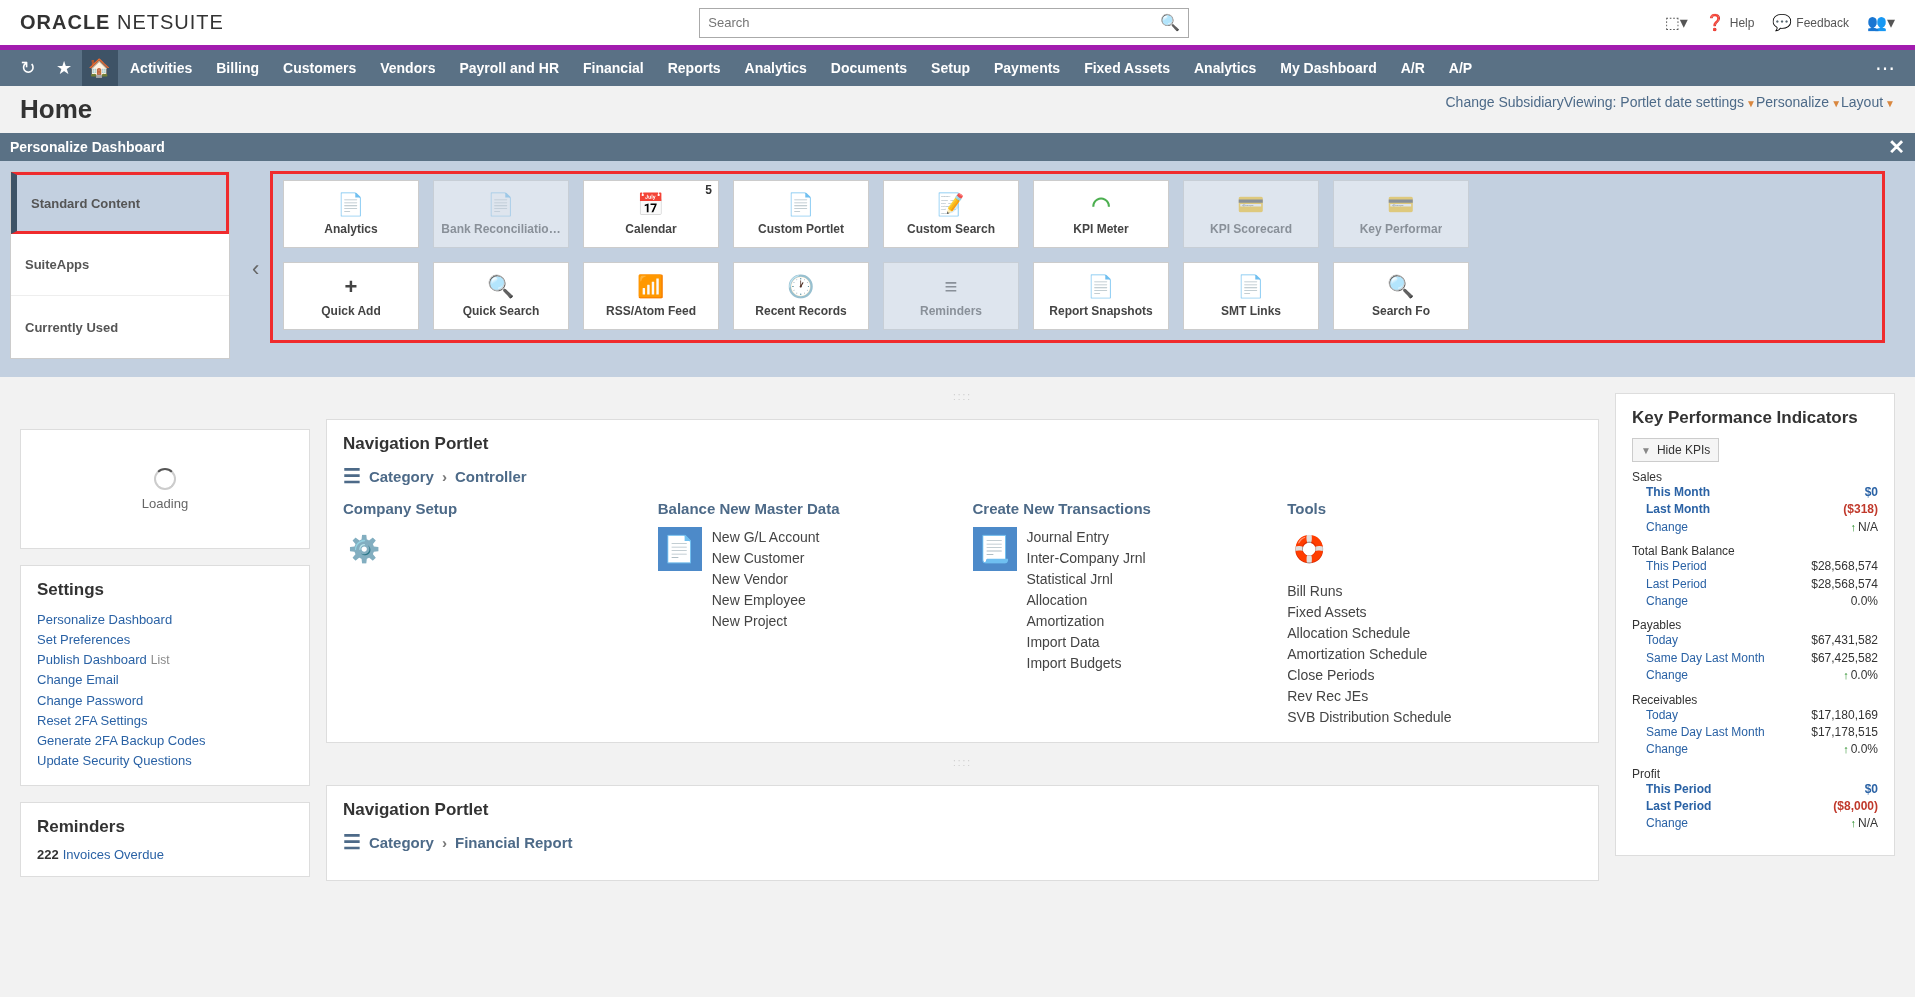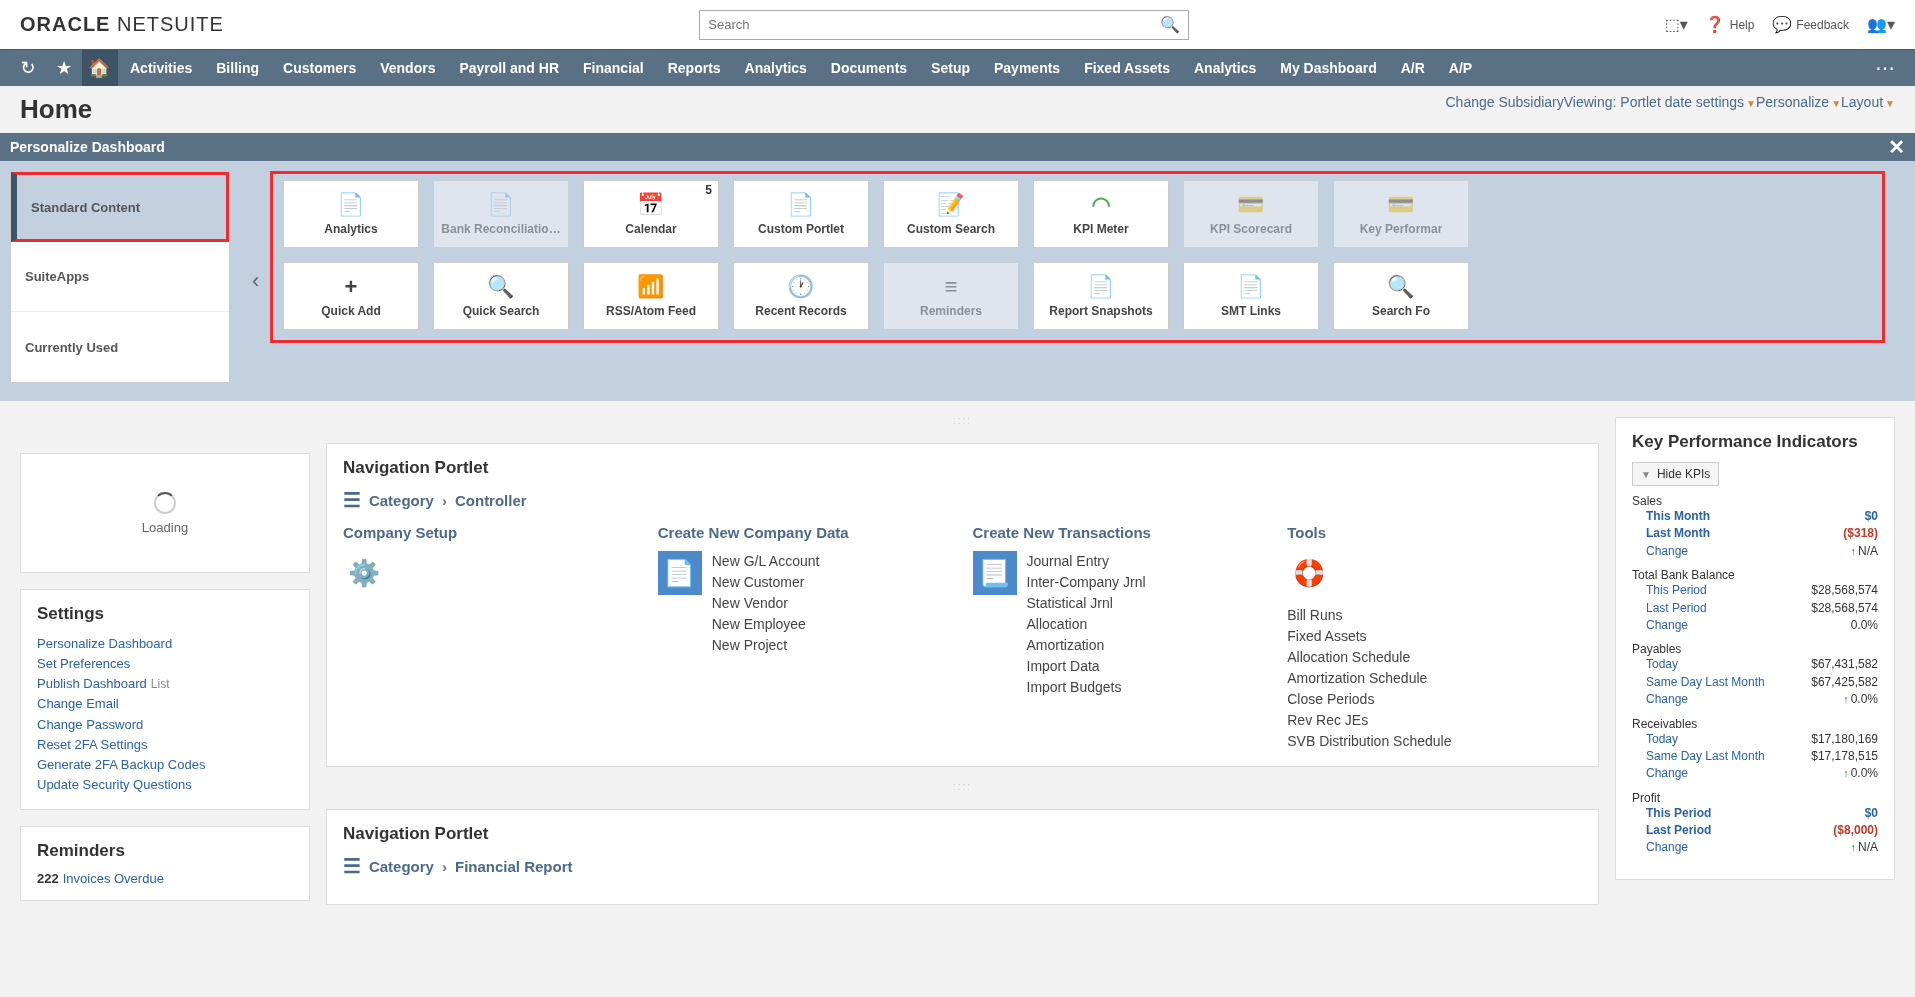--- a/index.html
+++ b/index.html
@@ -1,17 +1,17 @@
 <!DOCTYPE html>
 <html><head>
 <meta charset="utf-8">
 <style>
 * { box-sizing: border-box; margin: 0; padding: 0; font-family: Arial, Helvetica, sans-serif; }
 body { background: #f2f2f2; font-size: 13px; color: #333; }
-.topbar { background: #fff; height: 50px; display: flex; align-items: center; padding: 12px 20px; border-bottom: 1px solid #a21caf; }
+.topbar { background: #fff; height: 50px; display: flex; align-items: center; padding: 12px 20px; border-bottom: 5px solid #a21caf; }
 .logo { font-family: Arial; font-size: 20px; letter-spacing: 1px; color: #333; font-weight: 300; }
 .logo b { font-weight: 700; }
 .search-wrap { flex: 1; display: flex; justify-content: center; }
 .search-box { width: 490px; height: 30px; border: 1px solid #aaa; background: #fff; display: flex; align-items: center; padding: 0 8px; }
 .search-box input { border: none; outline: none; flex: 1; font-size: 13px; }
 .search-box .si { color: #888; font-size: 16px; }
 .top-right { display: flex; align-items: center; gap: 18px; color: #555; font-size: 12px; }
 .top-right .ic { font-size: 16px; color: #555; }
 .tri { display: flex; align-items: center; gap: 4px; }
 
@@ -25,21 +25,21 @@
 .subheader h1 { font-size: 26px; font-weight: 700; color: #333; }
 .subheader .right { margin-left: auto; display: flex; font-size: 14px; color: #4d6a88; }
 .subheader .right span { cursor: pointer; }
 .caret { color: #d9873f; font-size: 10px; margin-left: 2px; }
 
 .personalize-bar { background: #5a7185; color: #fff; height: 28px; display: flex; align-items: center; padding: 0 10px; font-weight: 700; font-size: 14px; }
 .personalize-bar .close { margin-left: auto; font-size: 20px; cursor: pointer; font-weight: 700; }
 
 .personalize-body { background: #c3d0e0; display: flex; padding: 10px 10px 18px 10px; position: relative; }
 .p-sidebar { width: 220px; background: #fff; border: 1px solid #ccc; }
-.p-side-item { height: 70px; display: flex; align-items: center; padding: 0 14px; font-size: 13px; font-weight: 700; color: #555; cursor: pointer; border-bottom: 1px solid #eee; }
+.p-side-item { height: 62px; display: flex; align-items: center; padding: 0 14px; font-size: 13px; font-weight: 700; color: #555; cursor: pointer; border-bottom: 1px solid #eee; }
 .p-side-item.highlighted { border: 3px solid #ef2b2d; background: #c3d0e0; border-left: 6px solid #3e5366;}
 .p-side-item:last-child { border-bottom: none; }
 
 .p-content { flex: 1; position: relative; padding: 0 20px; margin-left: 20px; }
 .p-grid-wrap { border: 3px solid #ef2b2d; padding: 6px 10px 10px 10px; }
 .p-row { display: flex; gap: 14px; margin-bottom: 14px; }
 .p-row:last-child { margin-bottom: 0; }
 .p-card { width: 136px; height: 68px; background: #fff; border: 1px solid #ccc; display: flex; flex-direction: column; align-items: center; justify-content: center; cursor: pointer; font-size: 12px; font-weight: 700; color: #444; position: relative; }
 .p-card.disabled { opacity: 0.45; }
 .p-card .pic { font-size: 22px; margin-bottom: 4px; }
@@ -277,21 +277,21 @@
         <span>Controller</span>
       </div>
       <div class="nav-cols" id="nav-cols">
           <div class="nav-col">
             <h3>Company Setup</h3>
             <div class="with-icon">
               <div class="icon-box" style="background: transparent; color: rgb(90, 113, 133);">⚙️</div>
             </div>
           </div>
           <div class="nav-col">
-            <h3>Create New Company Data</h3>
+            <h3>Balance New Master Data</h3>
             <div class="with-icon">
               <div class="icon-box" style="background: rgb(77, 138, 201); color: rgb(255, 255, 255);">📄</div>
               <div class="links">
                 <a href="#">New G/L Account</a>
                 <a href="#">New Customer</a>
                 <a href="#">New Vendor</a>
                 <a href="#">New Employee</a>
                 <a href="#">New Project</a>
               </div>
             </div>

